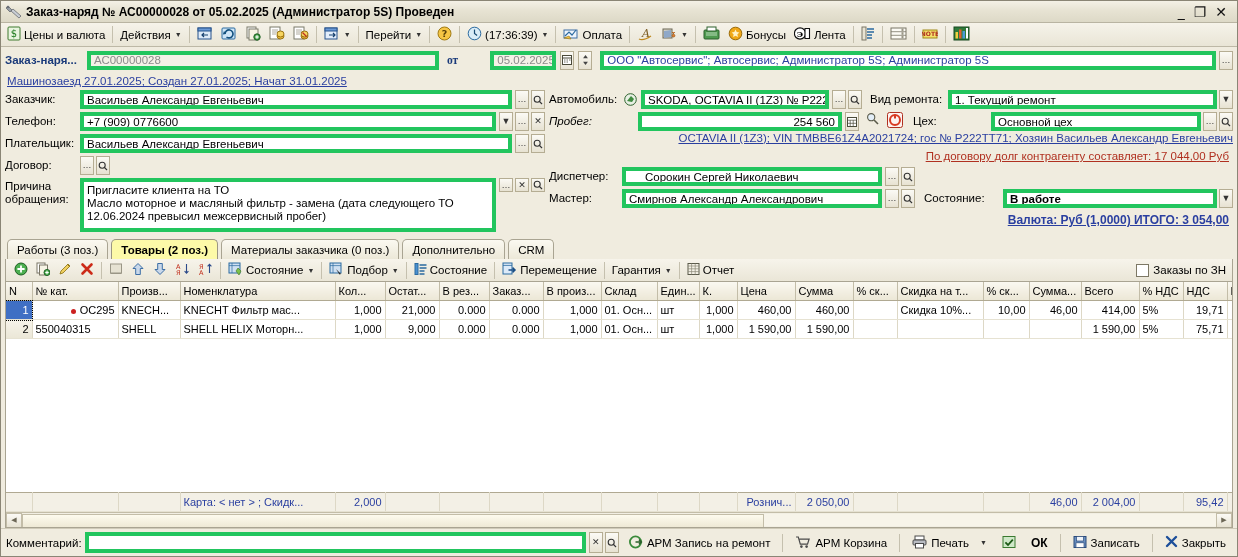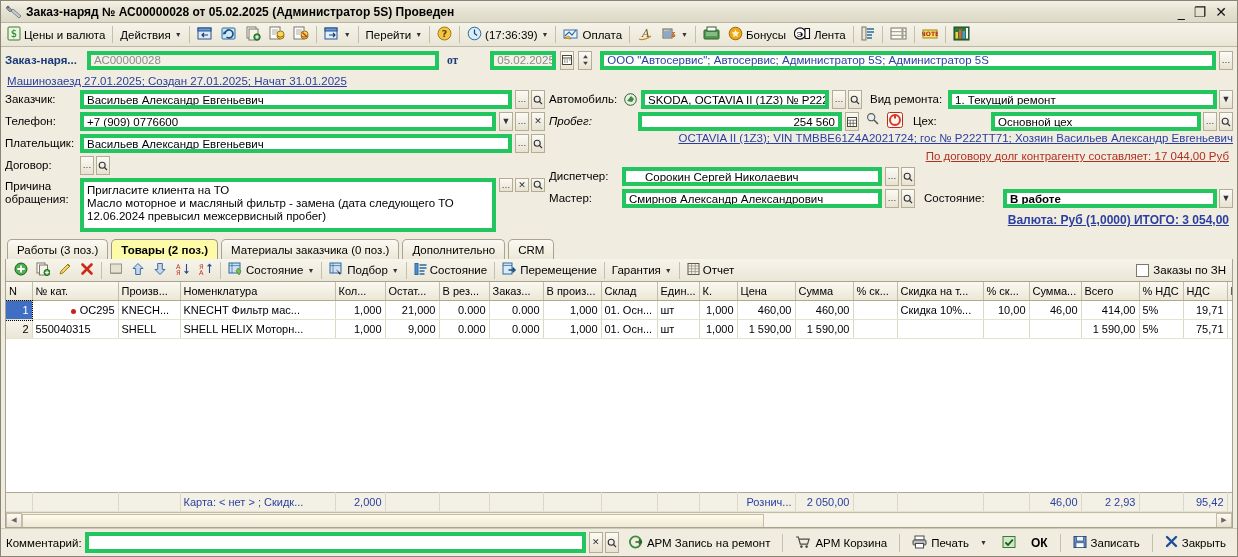--- a/index.html
+++ b/index.html
@@ -866,21 +866,21 @@
               <td class="num"></td>
               <td></td>
               <td></td>
               <td class="num"></td>
               <td class="num">Рознич...</td>
               <td class="num">2 050,00</td>
               <td class="num"></td>
               <td></td>
               <td class="num"></td>
               <td class="num">46,00</td>
-              <td class="num">2 2,93</td>
+              <td class="num">2 004,00</td>
               <td></td>
               <td class="num">95,42</td>
               <td></td>
             </tr>
         </tbody>
       </table>
       <div class="hscroll">
         <div class="hsarrow">◀</div>
         <div class="hstrack">
           <div class="hsthumb" style="width:62%;"></div>

